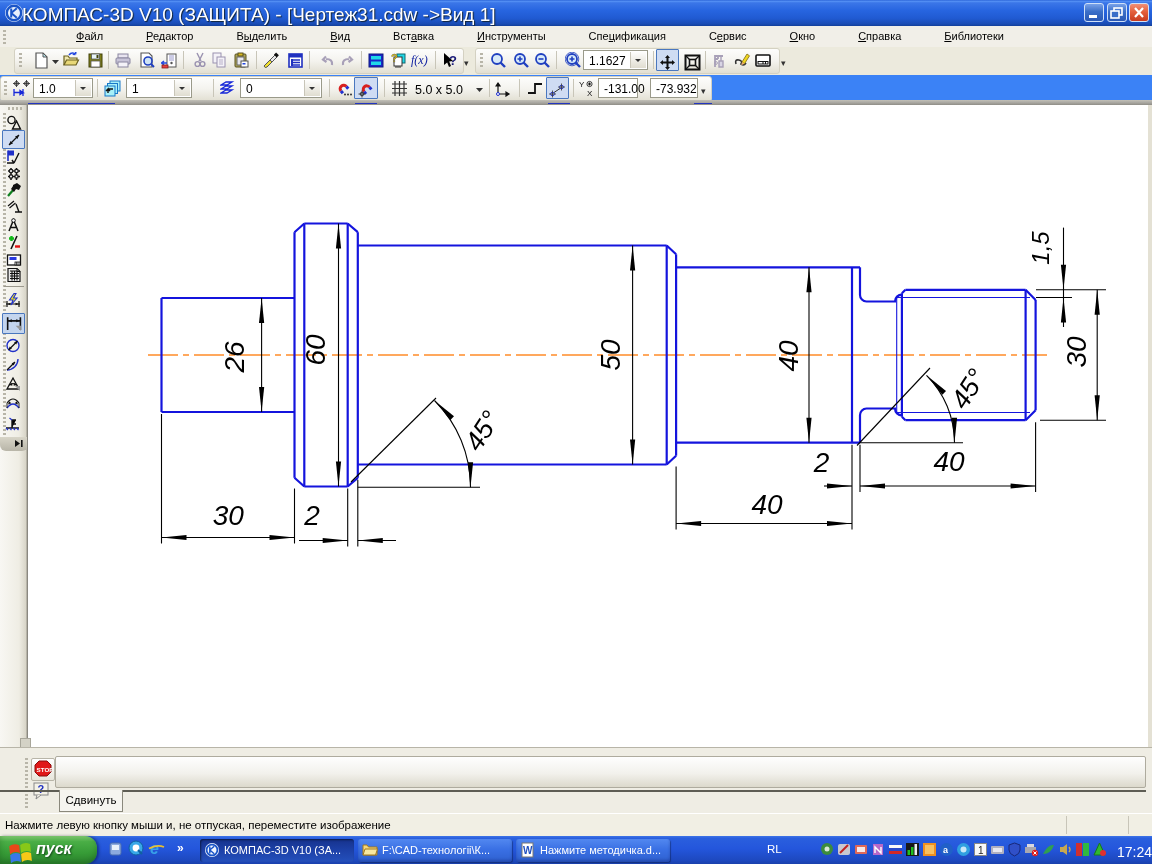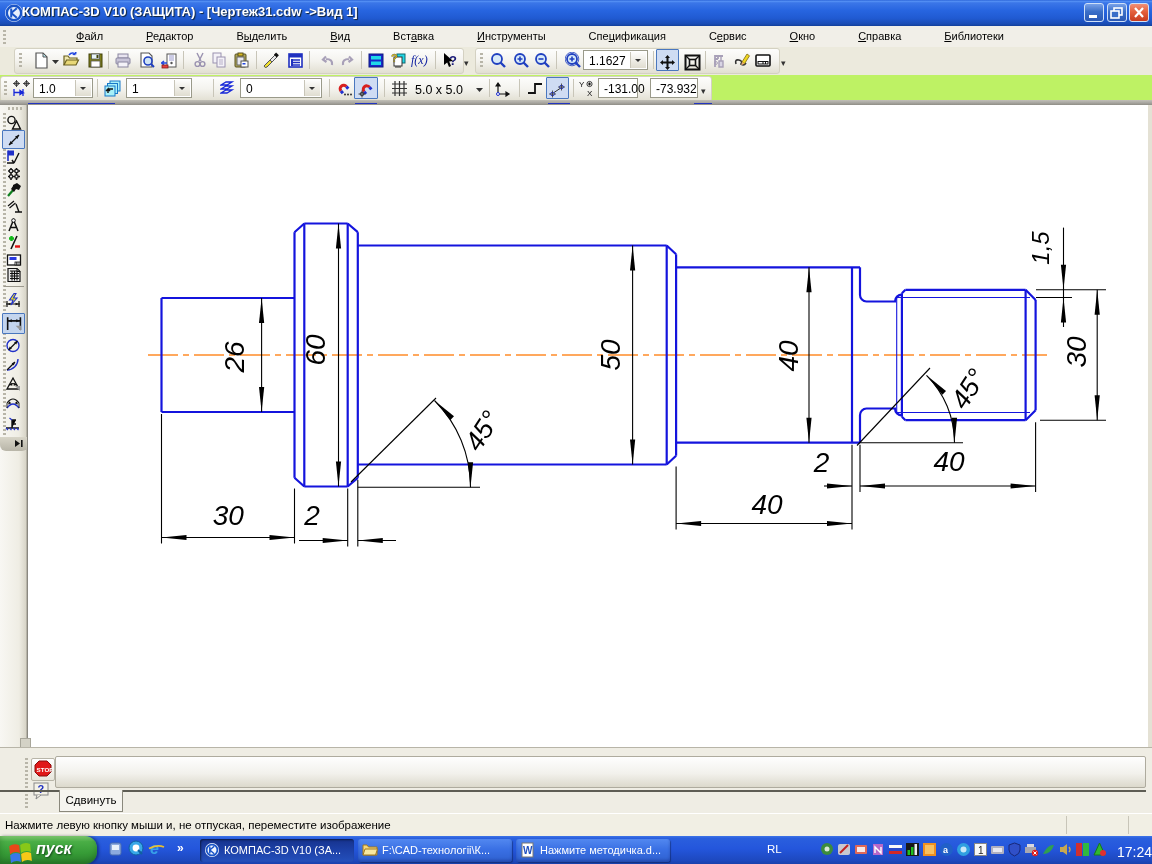--- a/index.html
+++ b/index.html
@@ -1,30 +1,30 @@
 <!DOCTYPE html>
 <html><head><meta charset="utf-8">
 <style>
 html,body{margin:0;padding:0;width:1152px;height:864px;overflow:hidden;font-family:"Liberation Sans",sans-serif;}
 body{position:relative;background:#ece9d8;}
 .abs{position:absolute;}
 
 #title{left:0;top:0;width:1152px;height:26px;background:linear-gradient(180deg,#2a63d8 0%,#5490f4 5%,#3b76e8 11%,#2765e0 40%,#205ad2 70%,#1a4cb4 92%,#123f9a 100%);}
-#title .txt{position:absolute;left:22px;top:4px;color:#fff;font-weight:bold;font-size:13px;text-shadow:1px 1px 1px #123;white-space:nowrap;}
+#title .txt{position:absolute;left:22px;top:4px;color:#fff;font-weight:normal;font-size:19px;text-shadow:1px 1px 1px #123;white-space:nowrap;}
 .tbtn{position:absolute;top:3px;width:20px;height:19px;border-radius:3px;border:1px solid #cfe0f8;box-sizing:border-box;}
 .tbtn.min,.tbtn.res{background:linear-gradient(180deg,#7aa2e8 0%,#3a6ec8 45%,#2a58b4 100%);}
 .tbtn.cls{background:linear-gradient(180deg,#f09078 0%,#e4603c 45%,#c83c1e 100%);}
 .tbtn svg{position:absolute;left:0;top:0;}
 
 #menu{left:0;top:26px;width:1152px;height:22px;background:#f1efe8;border-bottom:1px solid #d8d5c8;box-sizing:border-box;}
 #menu .it{display:inline-block;padding:3px 7px 0 7px;font-size:11px;color:#000;height:19px;box-sizing:border-box;margin-left:29px;}
 #menu u{text-decoration:underline;}
 
 #row1{left:0;top:47px;width:1152px;height:28px;background:#eceadd;}
-#row2{left:0;top:75px;width:1152px;height:25px;background:#bef264;}
+#row2{left:0;top:75px;width:1152px;height:25px;background:#3b82f6;}
 .card{position:absolute;top:1px;height:26px;background:linear-gradient(180deg,#fdfdfc 0%,#f4f3ee 50%,#e2dfd2 100%);border:1px solid #d4d1c2;border-radius:3px;box-sizing:border-box;}
 .grip{position:absolute;width:3px;background:repeating-linear-gradient(180deg,#b8b5a8 0,#b8b5a8 2px,transparent 2px,transparent 4px);}
 .sep{position:absolute;top:4px;width:1px;height:18px;background:#c8c5b8;}
 .ico{position:absolute;top:5px;width:17px;height:17px;}
 .combo{position:absolute;top:3px;height:20px;background:#fff;border:1px solid #9a9a8a;box-sizing:border-box;font-size:12px;}
 .combo .v{position:absolute;left:5px;top:3px;color:#000;}
 .dd{position:absolute;right:1px;top:1px;bottom:1px;width:15px;background:linear-gradient(180deg,#fdfdfc,#e0ddd0);border-left:1px solid #c8c5b8;}
 .dd:after{content:"";position:absolute;left:4px;top:7px;border:3.5px solid transparent;border-top-color:#333;}
 .press{position:absolute;top:2px;height:22px;background:#cfdcf3;border:1px solid #4a77be;box-sizing:border-box;border-radius:1px;}
 .chev{position:absolute;font-size:9px;color:#333;}

